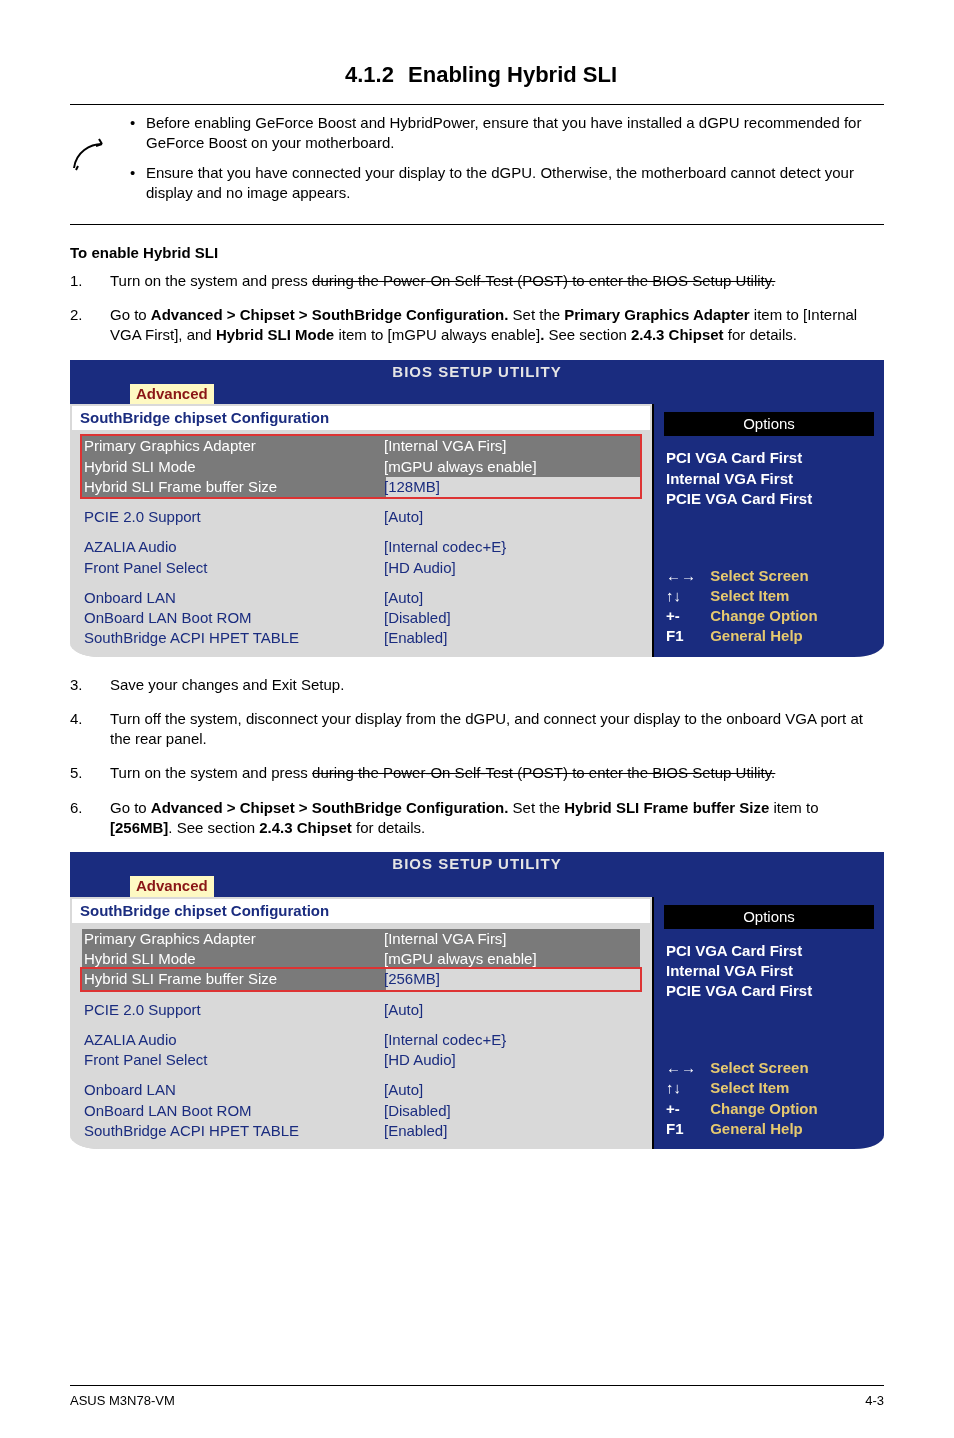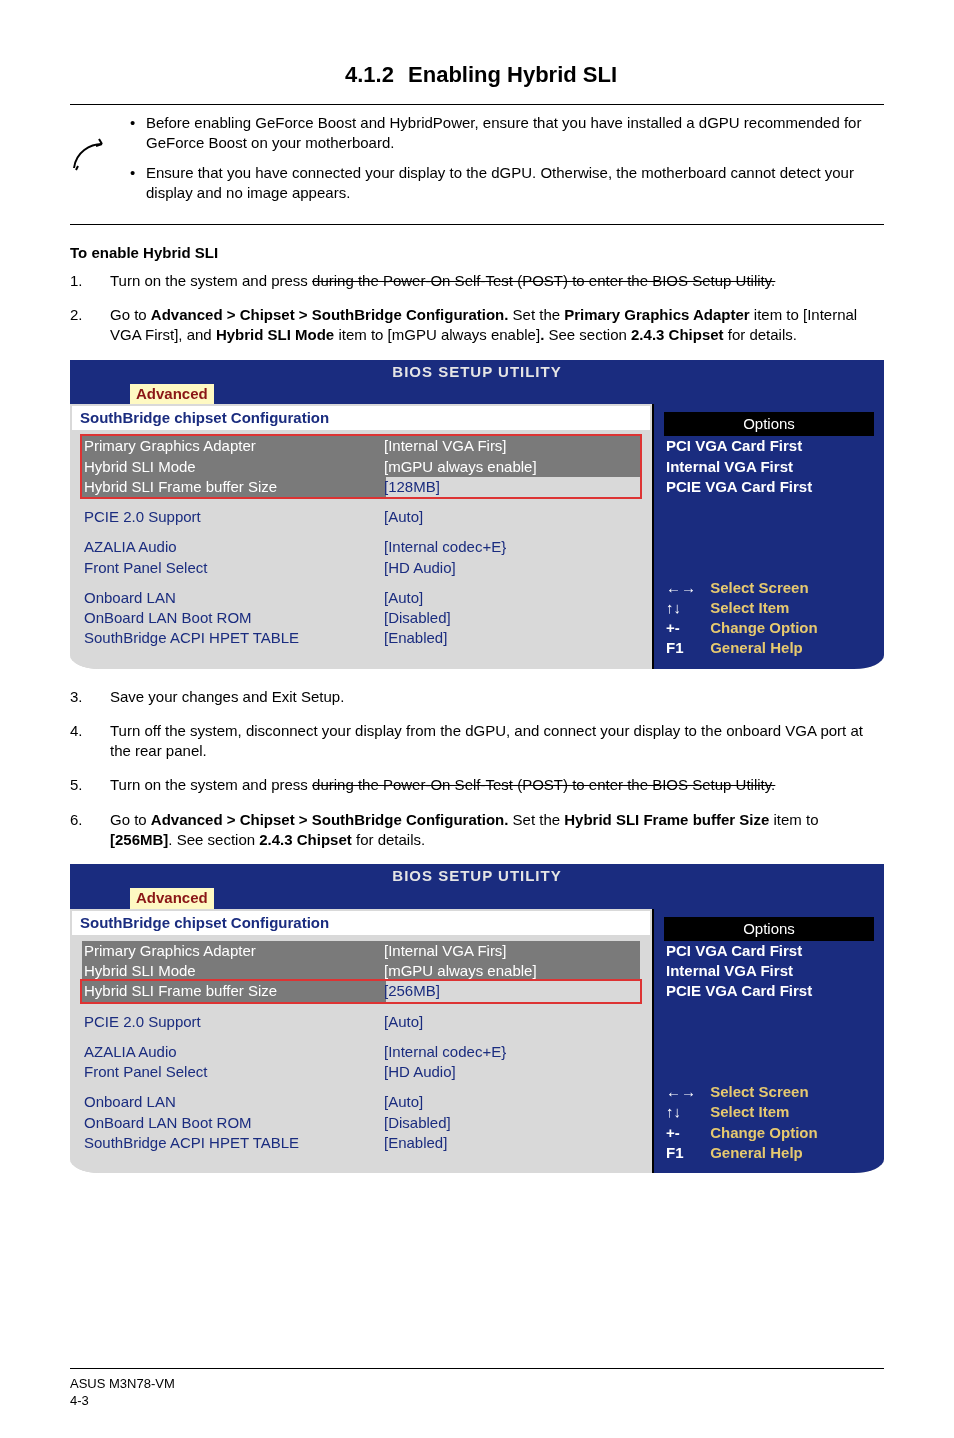--- a/index.html
+++ b/index.html
@@ -74,34 +74,34 @@
   color:#8a1616;
   padding:0 6px;
   font-weight:bold;
 }
 .bios .body {
   display:flex;
   background:#d9d9d9;
 }
 .bios .left {
   flex:1;
-  padding:6px 14px 20px 14px;
+  padding:6px 14px 8px 14px;
   color:#1a2c7f;
 }
 .bios .right {
   width:230px;
   border-left:2px solid #000;
   background:#1a2c7f;
   color:#dedede;
   padding:0 0 10px 0;
   display:flex;
   flex-direction:column;
 }
 .bios .opts-lab {
-  background:#000; color:#fff; text-align:center; margin:8px 10px 0 10px; padding:2px 0;
+  background:#000; color:#fff; text-align:center; margin:8px 10px 12px 10px; padding:2px 0;
 }
 .bios .right .block {
   padding:0 12px;
   color:#fff;
   font-weight:bold;
 }
 .bios .right .keys {
   margin-top:auto;
   padding:4px 12px 0 12px;
   color:#fff;
@@ -124,21 +124,20 @@
 
 
 .footer {
   position:absolute;
   left:70px; right:70px; bottom:28px;
   border-top:1px solid #000;
   padding-top:6px;
   font-size:13px;
   display:flex;
   justify-content:space-between;
-  flex-direction:column;
 }
 </style>
 </head>
 <body>
 
 <h2>
   <span class="num">4.1.2</span>
   <span>Enabling Hybrid SLI</span>
 </h2>
 

